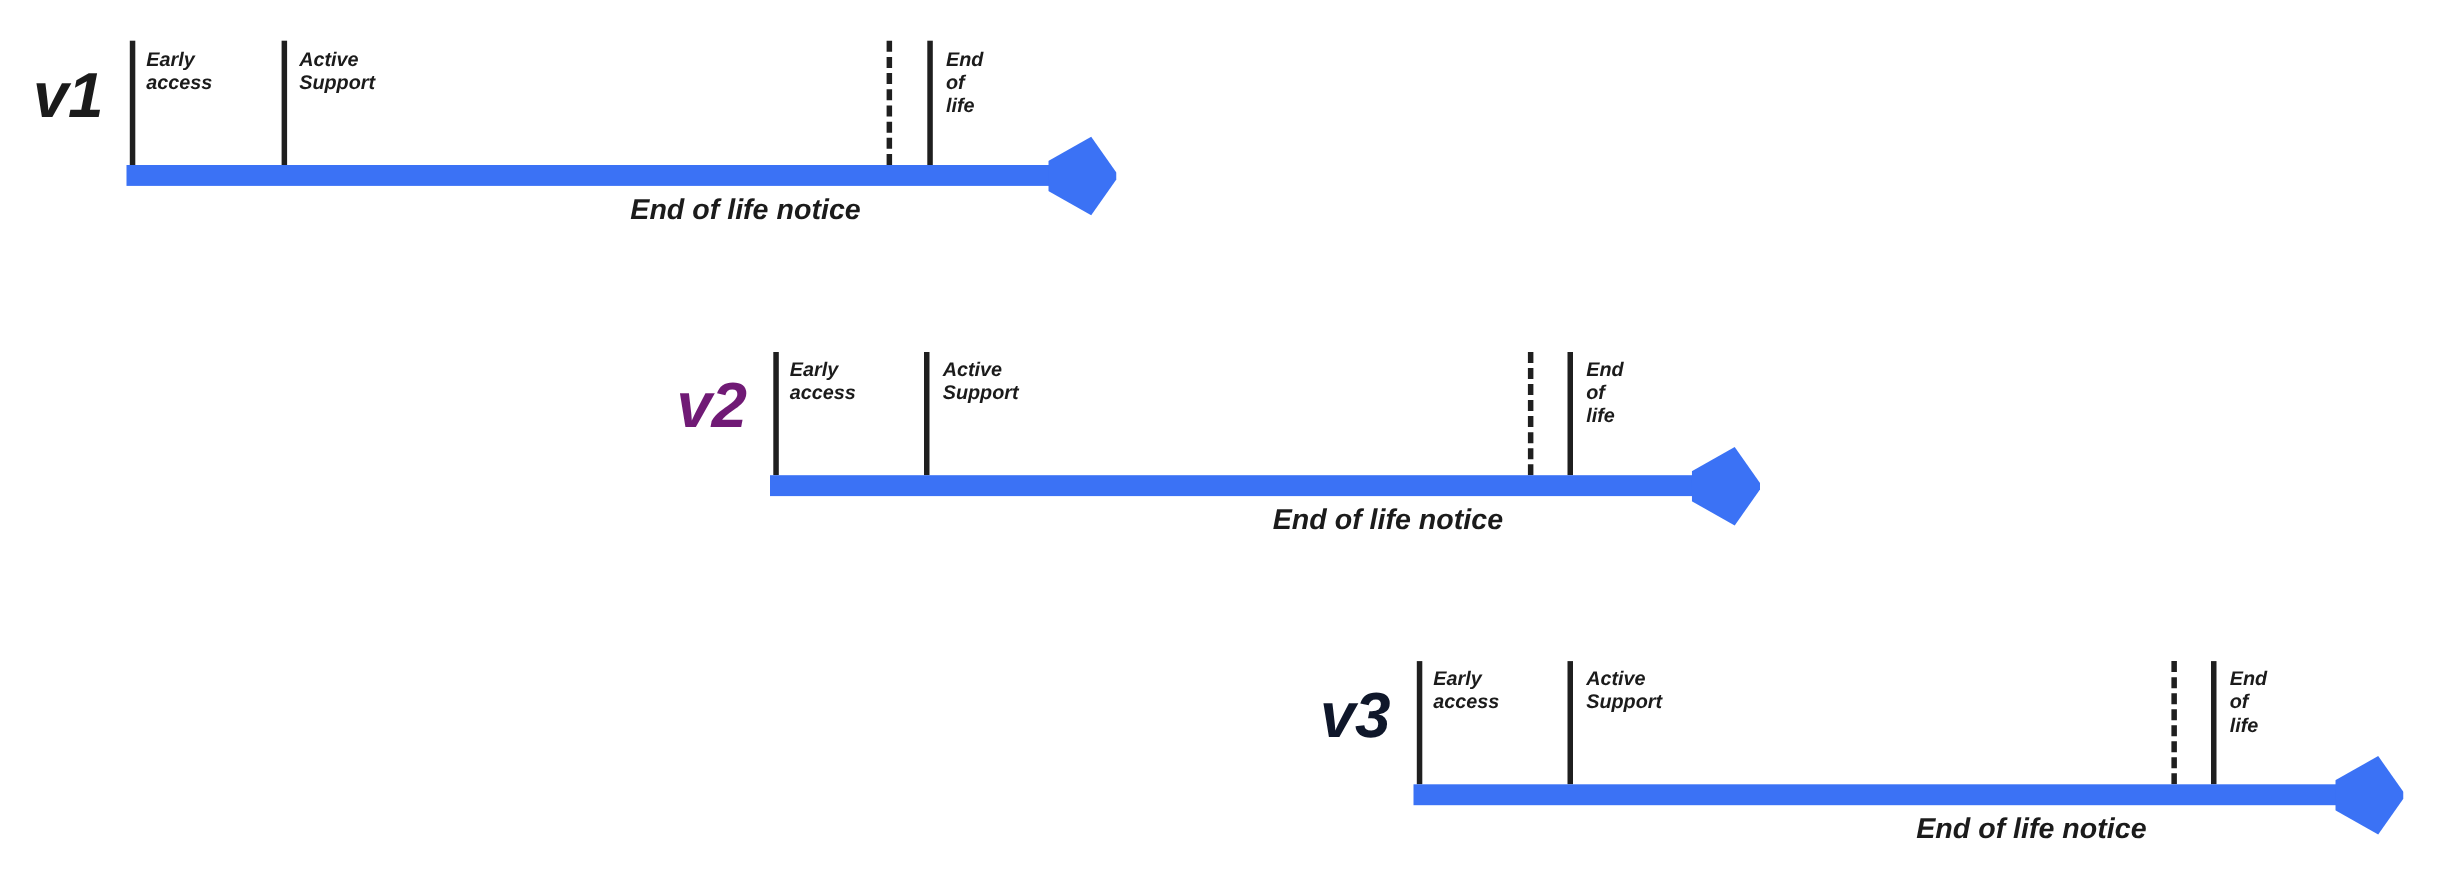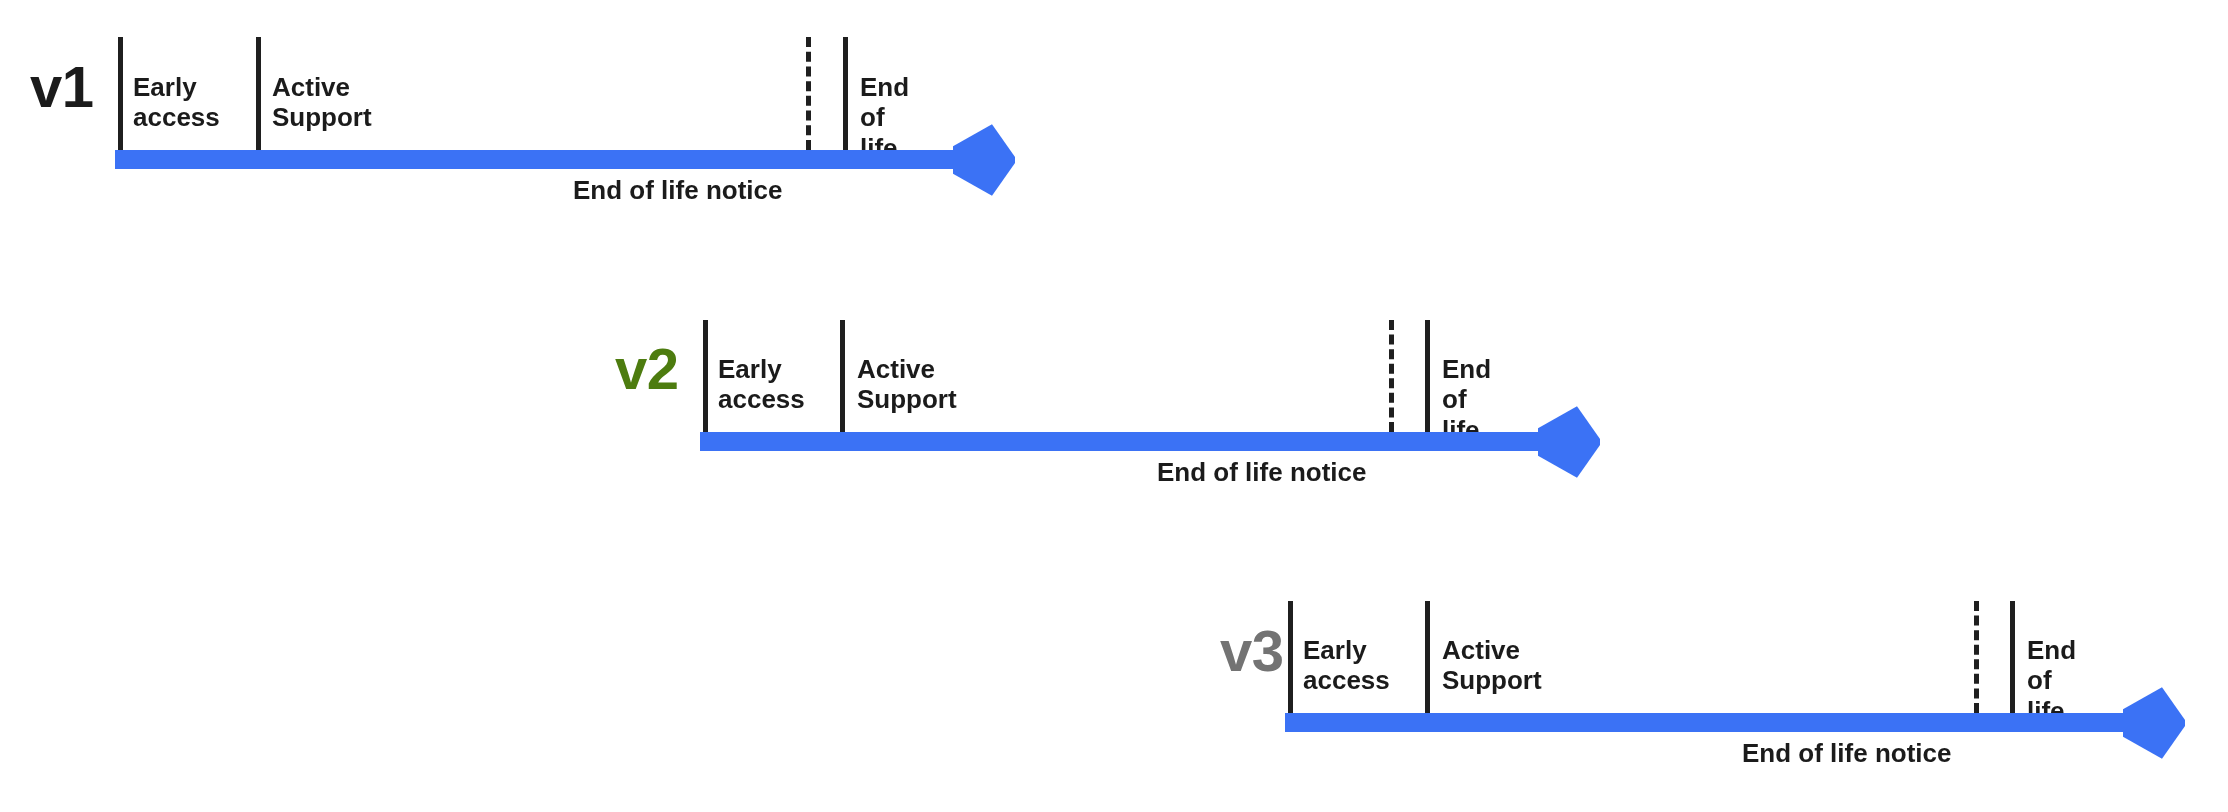--- a/index.html
+++ b/index.html
@@ -50,26 +50,25 @@
   
   .notice-marker {
     position: absolute;
     width: 0;
     border-left: 5px dashed #1f1f1f;
   }
 
   
   .phase-label {
     position: absolute;
-    font-size: 26px;
+    font-size: 18px;
     font-weight: 700;
     color: #1b1b1b;
     line-height: 1.17;
     white-space: pre-line;
-    margin-top: 28px;
   }
 
   
   .lifecycle-bar {
     position: absolute;
     height: 19px;
     background: #3b72f5;
   }
 
   
@@ -85,55 +84,55 @@
     font-weight: 700;
     color: #1b1b1b;
     line-height: 1.15;
     white-space: nowrap;
     text-align: right;
   }
 </style>
 </head>
 <body>
 
-<div id="diagram" style="width: 2228px; height: 768px; background: rgb(255, 255, 255);">
+<div id="diagram" style="width: 2228px; height: 768px; background: rgb(255, 255, 255); font-style: italic;">
     <div class="timeline-row">
       <div class="version-label" style="left: 30px; top: 58px; width: 60px; color: rgb(27, 27, 27);">v1</div>
       <div class="phase-divider" style="left: 118px; top: 37px; height: 113px; background: rgb(31, 31, 31);"></div>
       <div class="phase-divider" style="left: 256px; top: 37px; height: 113px; background: rgb(31, 31, 31);"></div>
       <div class="phase-divider" style="left: 843px; top: 37px; height: 113px; background: rgb(31, 31, 31);"></div>
       <div class="notice-marker" style="left: 806px; top: 37px; height: 113px; border-left-color: rgb(31, 31, 31);"></div>
       <div class="phase-label" style="left: 133px; top: 44px; color: rgb(27, 27, 27);">Early
 access</div>
       <div class="phase-label" style="left: 272px; top: 44px; color: rgb(27, 27, 27);">Active Support</div>
       <div class="phase-label" style="left: 860px; top: 44px; color: rgb(27, 27, 27);">End of life</div>
       <div class="lifecycle-bar" style="left: 115px; top: 150px; width: 850px; background: rgb(59, 114, 245);"></div>
       <svg class="lifecycle-arrow" width="62" height="78" viewBox="0 0 62 78" style="position: absolute; left: 953px; top: 120.5px;">
         <polygon points="0,25.32 39,3.3200000000000003 62,36 62,42 39,74.68 0,52.68" fill="#3b72f5"></polygon>
       </svg>
       <div class="bar-caption" style="left: 573px; top: 176px; color: rgb(27, 27, 27);">End of life notice</div>
     </div>
     <div class="timeline-row">
-      <div class="version-label" style="left: 615px; top: 340px; width: 60px; color: #4d7c0f;">v2</div>
+      <div class="version-label" style="left: 615px; top: 340px; width: 60px; color: #701a75;">v2</div>
       <div class="phase-divider" style="left: 703px; top: 320px; height: 112px; background: rgb(31, 31, 31);"></div>
       <div class="phase-divider" style="left: 840px; top: 320px; height: 112px; background: rgb(31, 31, 31);"></div>
       <div class="phase-divider" style="left: 1425px; top: 320px; height: 112px; background: rgb(31, 31, 31);"></div>
       <div class="notice-marker" style="left: 1389px; top: 320px; height: 112px; border-left-color: rgb(31, 31, 31);"></div>
       <div class="phase-label" style="left: 718px; top: 326px; color: rgb(27, 27, 27);">Early
 access</div>
       <div class="phase-label" style="left: 857px; top: 326px; color: rgb(27, 27, 27);">Active Support</div>
       <div class="phase-label" style="left: 1442px; top: 326px; color: rgb(27, 27, 27);">End of life</div>
       <div class="lifecycle-bar" style="left: 700px; top: 432px; width: 850px; background: rgb(59, 114, 245);"></div>
       <svg class="lifecycle-arrow" width="62" height="78" viewBox="0 0 62 78" style="position: absolute; left: 1538px; top: 402.5px;">
         <polygon points="0,25.32 39,3.3200000000000003 62,36 62,42 39,74.68 0,52.68" fill="#3b72f5"></polygon>
       </svg>
       <div class="bar-caption" style="left: 1157px; top: 458px; color: rgb(27, 27, 27);">End of life notice</div>
     </div>
     <div class="timeline-row">
-      <div class="version-label" style="left: 1200px; top: 622px; width: 60px; color: #737373; margin-left: 20px;">v3</div>
+      <div class="version-label" style="left: 1200px; top: 622px; width: 60px; color: #0f172a;">v3</div>
       <div class="phase-divider" style="left: 1288px; top: 601px; height: 112px; background: rgb(31, 31, 31);"></div>
       <div class="phase-divider" style="left: 1425px; top: 601px; height: 112px; background: rgb(31, 31, 31);"></div>
       <div class="phase-divider" style="left: 2010px; top: 601px; height: 112px; background: rgb(31, 31, 31);"></div>
       <div class="notice-marker" style="left: 1974px; top: 601px; height: 112px; border-left-color: rgb(31, 31, 31);"></div>
       <div class="phase-label" style="left: 1303px; top: 607px; color: rgb(27, 27, 27);">Early
 access</div>
       <div class="phase-label" style="left: 1442px; top: 607px; color: rgb(27, 27, 27);">Active Support</div>
       <div class="phase-label" style="left: 2027px; top: 607px; color: rgb(27, 27, 27);">End of life</div>
       <div class="lifecycle-bar" style="left: 1285px; top: 713px; width: 850px; background: rgb(59, 114, 245);"></div>
       <svg class="lifecycle-arrow" width="62" height="78" viewBox="0 0 62 78" style="position: absolute; left: 2123px; top: 683.5px;">

